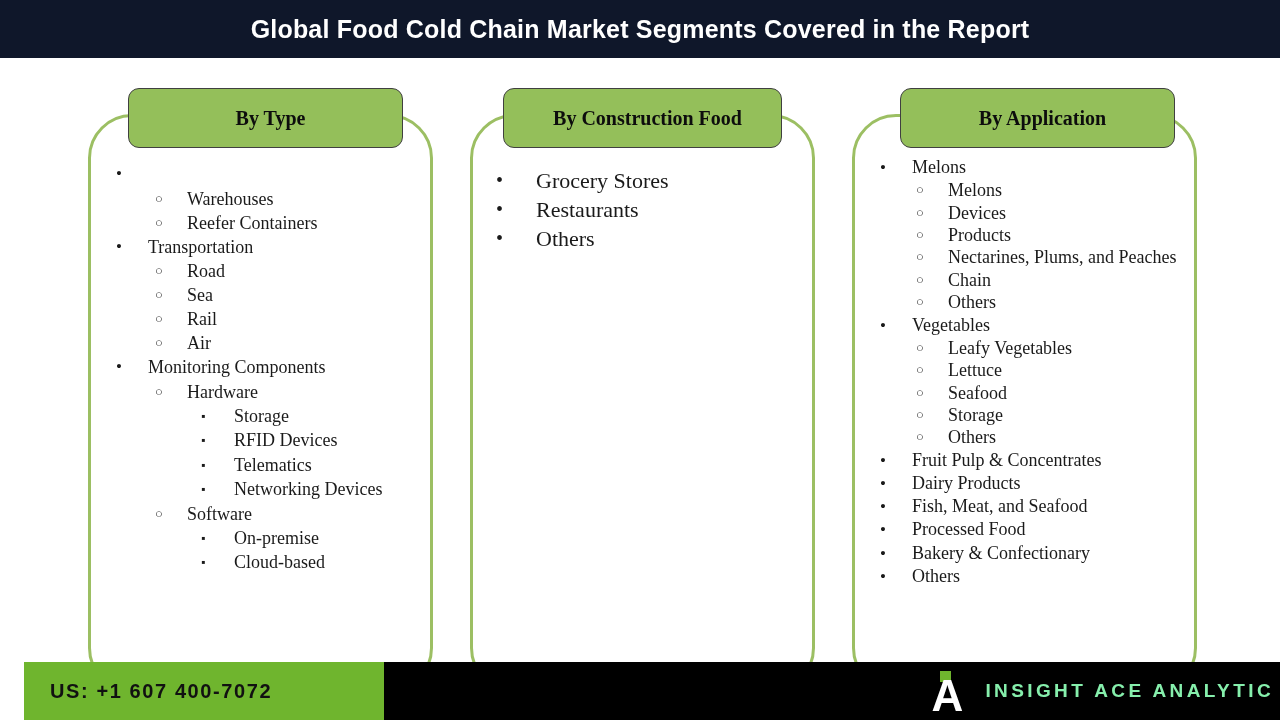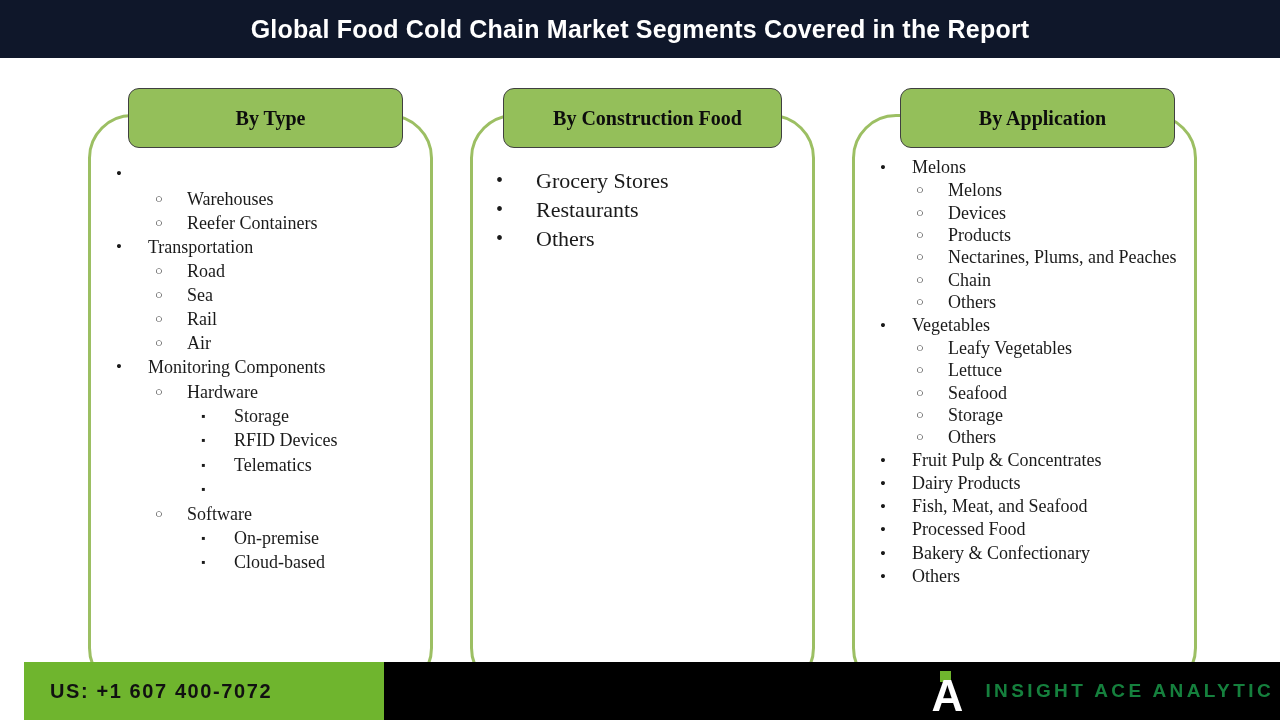--- a/index.html
+++ b/index.html
@@ -178,21 +178,21 @@
     font-size: 44px;
     font-weight: bold;
     color: #ffffff;
     line-height: 34px;
     letter-spacing: -1px;
   }
   .brand-name {
     font-family: "Liberation Sans", sans-serif;
     font-size: 19px;
     font-weight: bold;
-    color: #15803d;
+    color: #86efac;
     letter-spacing: 3.4px;
     white-space: nowrap;
   }
 </style>
 </head>
 <body>
 
 <div class="title-bar">
   <div class="title-text">Global Food Cold Chain Market Segments Covered in the Report</div>
 </div>
@@ -260,20 +260,21 @@
       <div class="li lvl3">
         <span class="bullet">▪</span>
         <span class="li-label">RFID Devices</span>
       </div>
       <div class="li lvl3">
         <span class="bullet">▪</span>
         <span class="li-label">Telematics</span>
       </div>
       <div class="li lvl3">
         <span class="bullet">▪</span>
+        <span class="li-label">Networking Devices</span>
       </div>
       <div class="li lvl2">
         <span class="bullet">○</span>
         <span class="li-label">Software</span>
       </div>
       <div class="li lvl3">
         <span class="bullet">▪</span>
         <span class="li-label">On-premise</span>
       </div>
       <div class="li lvl3">

